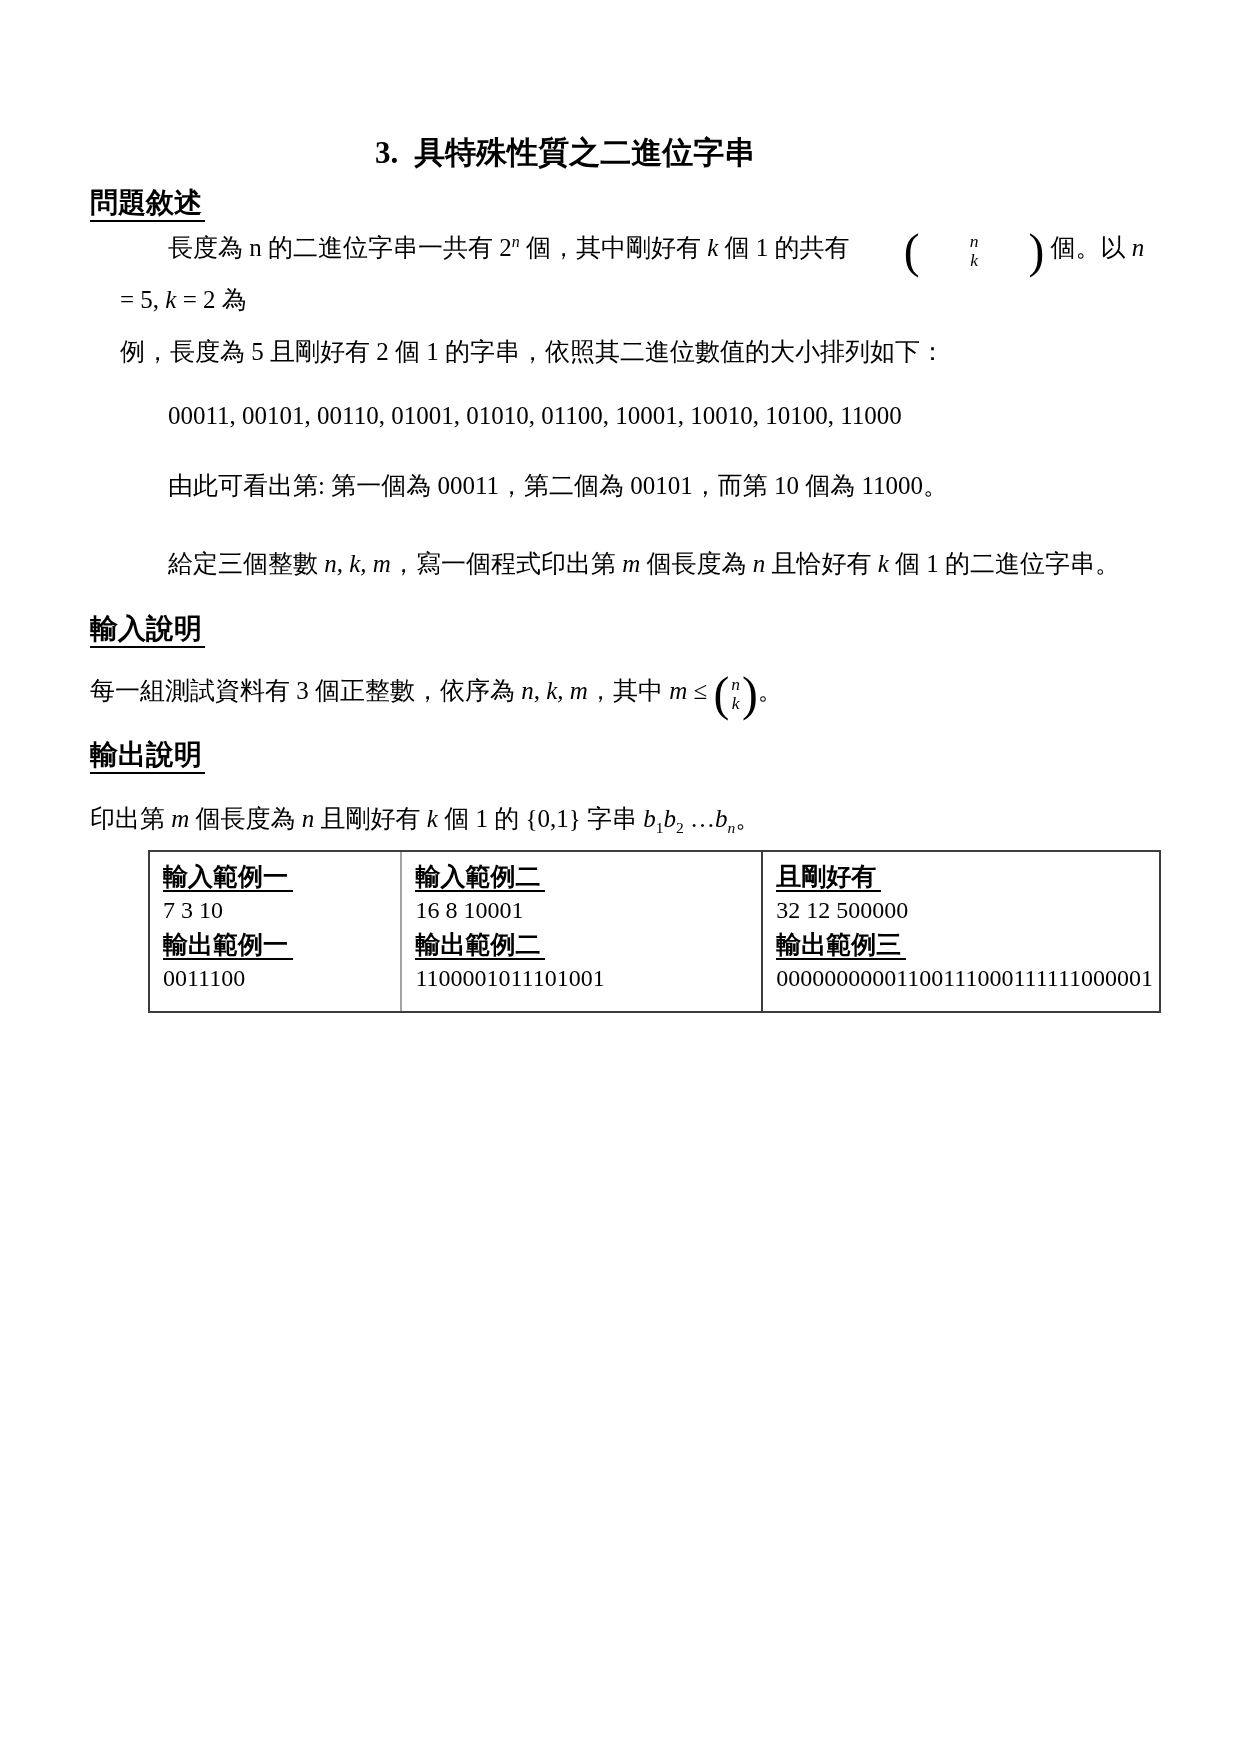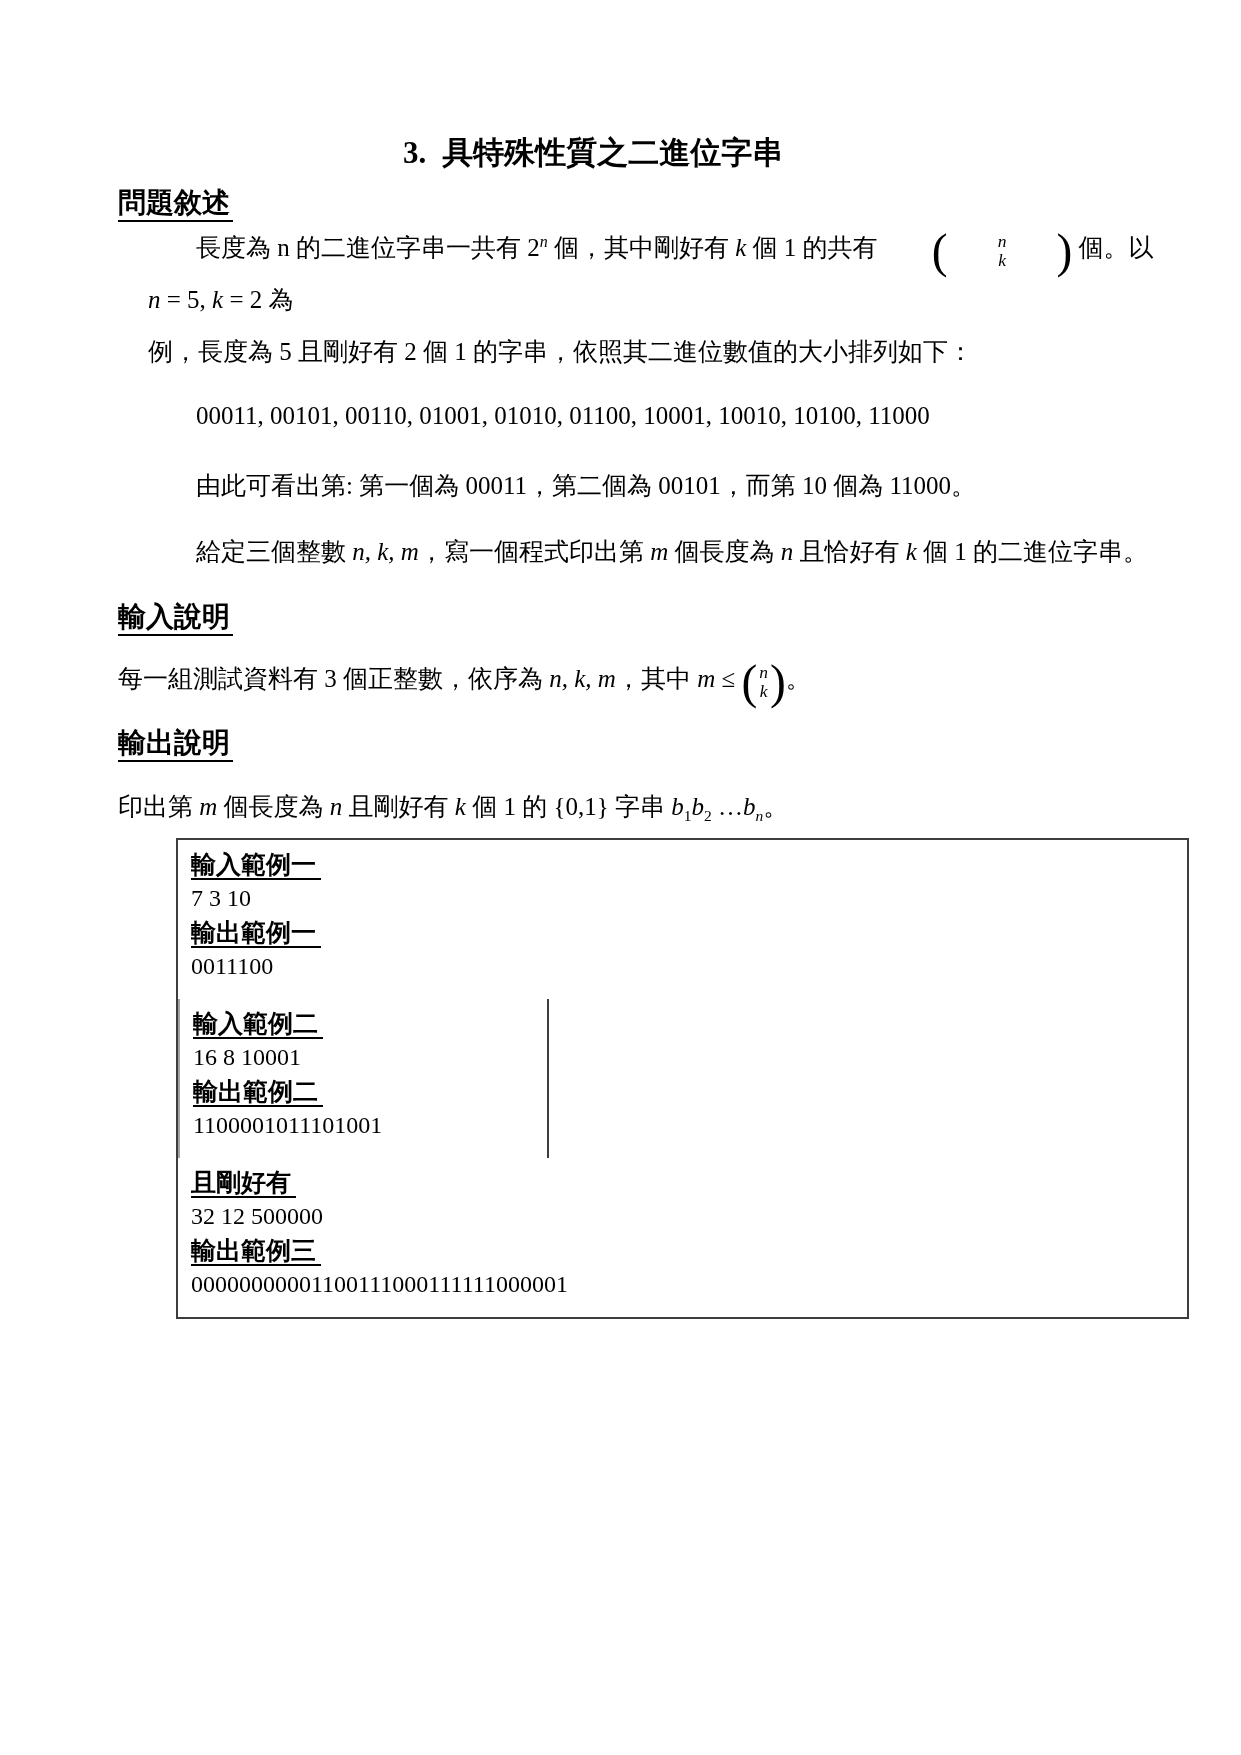--- a/index.html
+++ b/index.html
@@ -2,59 +2,59 @@
 <html><head>
 <meta charset="utf-8">
 <style>
   html,body { margin:0; padding:0; }
   body {
     width:1241px; height:1755px;
     background:#ffffff; color:#000000;
     font-family:"Liberation Serif","DejaVu Serif",serif;
     overflow:hidden;
   }
-  .page { box-sizing:border-box; padding:134px 80px 0 118px; width:1241px; }
+  .page { box-sizing:border-box; padding:134px 80px 0 90px; width:1241px; }
 
   .title { width:950px; text-align:center; font-size:31px; font-weight:bold; line-height:38px; white-space:nowrap; }
   .title-text { margin-left:16px; }
 
   .sec-heading-wrap { margin:0; }
   .sec-heading {
     display:inline-block; font-size:28px; font-weight:bold; line-height:33px;
     border-bottom:2.5px solid #000; padding:0 3px 1px 0;
   }
   #h-problem-wrap { margin-top:14px; }
   #h-input-wrap  { margin-top:30px; }
   #h-output-wrap { margin-top:24px; }
 
   .para { font-size:25px; margin:0; }
   .line { display:block; }
   .ind  { text-indent:48px; }
 
   #p1 { margin-left:30px; line-height:52px; }
   #binary-list { margin-top:20px; margin-left:78px; line-height:36px; }
   #p2 { margin-top:34px; margin-left:30px; line-height:36px; text-indent:48px; }
-  #p3 { margin-top:30px; margin-left:30px; line-height:36px; text-indent:48px; }
+  #p3 { margin-top:42px; margin-left:30px; line-height:36px; text-indent:48px; }
   #p4 { margin-top:20px; line-height:46px; }
   #p5 { margin-top:26px; line-height:38px; }
 
   .v { font-style:italic; }
   .pow sup { font-size:0.64em; font-style:italic; line-height:0; }
   sub { font-size:0.62em; line-height:0; }
 
   .binom { display:inline-flex; align-items:center; vertical-align:-0.42em; line-height:1; }
   .binom .paren { font-size:1.9em; line-height:0.72; font-weight:normal; }
   .binom .stack {
     display:inline-flex; flex-direction:column; align-items:center;
     font-size:0.7em; font-style:italic; line-height:1.08; padding:0 2px;
   }
 
   .examples {
     margin-top:12px; margin-left:58px; width:1013px;
-    border:2px solid #3d3d3d; display:flex; box-sizing:border-box;flex-direction:column;
+    border:2px solid #3d3d3d; display:flex; box-sizing:border-box;
   }
   .ex-col { box-sizing:border-box; padding:7px 6px 16px 13px; }
   .ex-col.c1 { width:256px; }
   .ex-col.c2 { width:371px; border-left:2px solid #a3a3a3; border-right:2px solid #3d3d3d; }
   .ex-col.c3 { flex:1; }
   .ex-label { font-size:25px; font-weight:bold; line-height:35px; white-space:nowrap; }
   .ex-label .ul { border-bottom:2.5px solid #000; padding-right:5px; }
   .ex-value { font-size:24px; line-height:33px; white-space:nowrap; }
 </style>
 </head>

